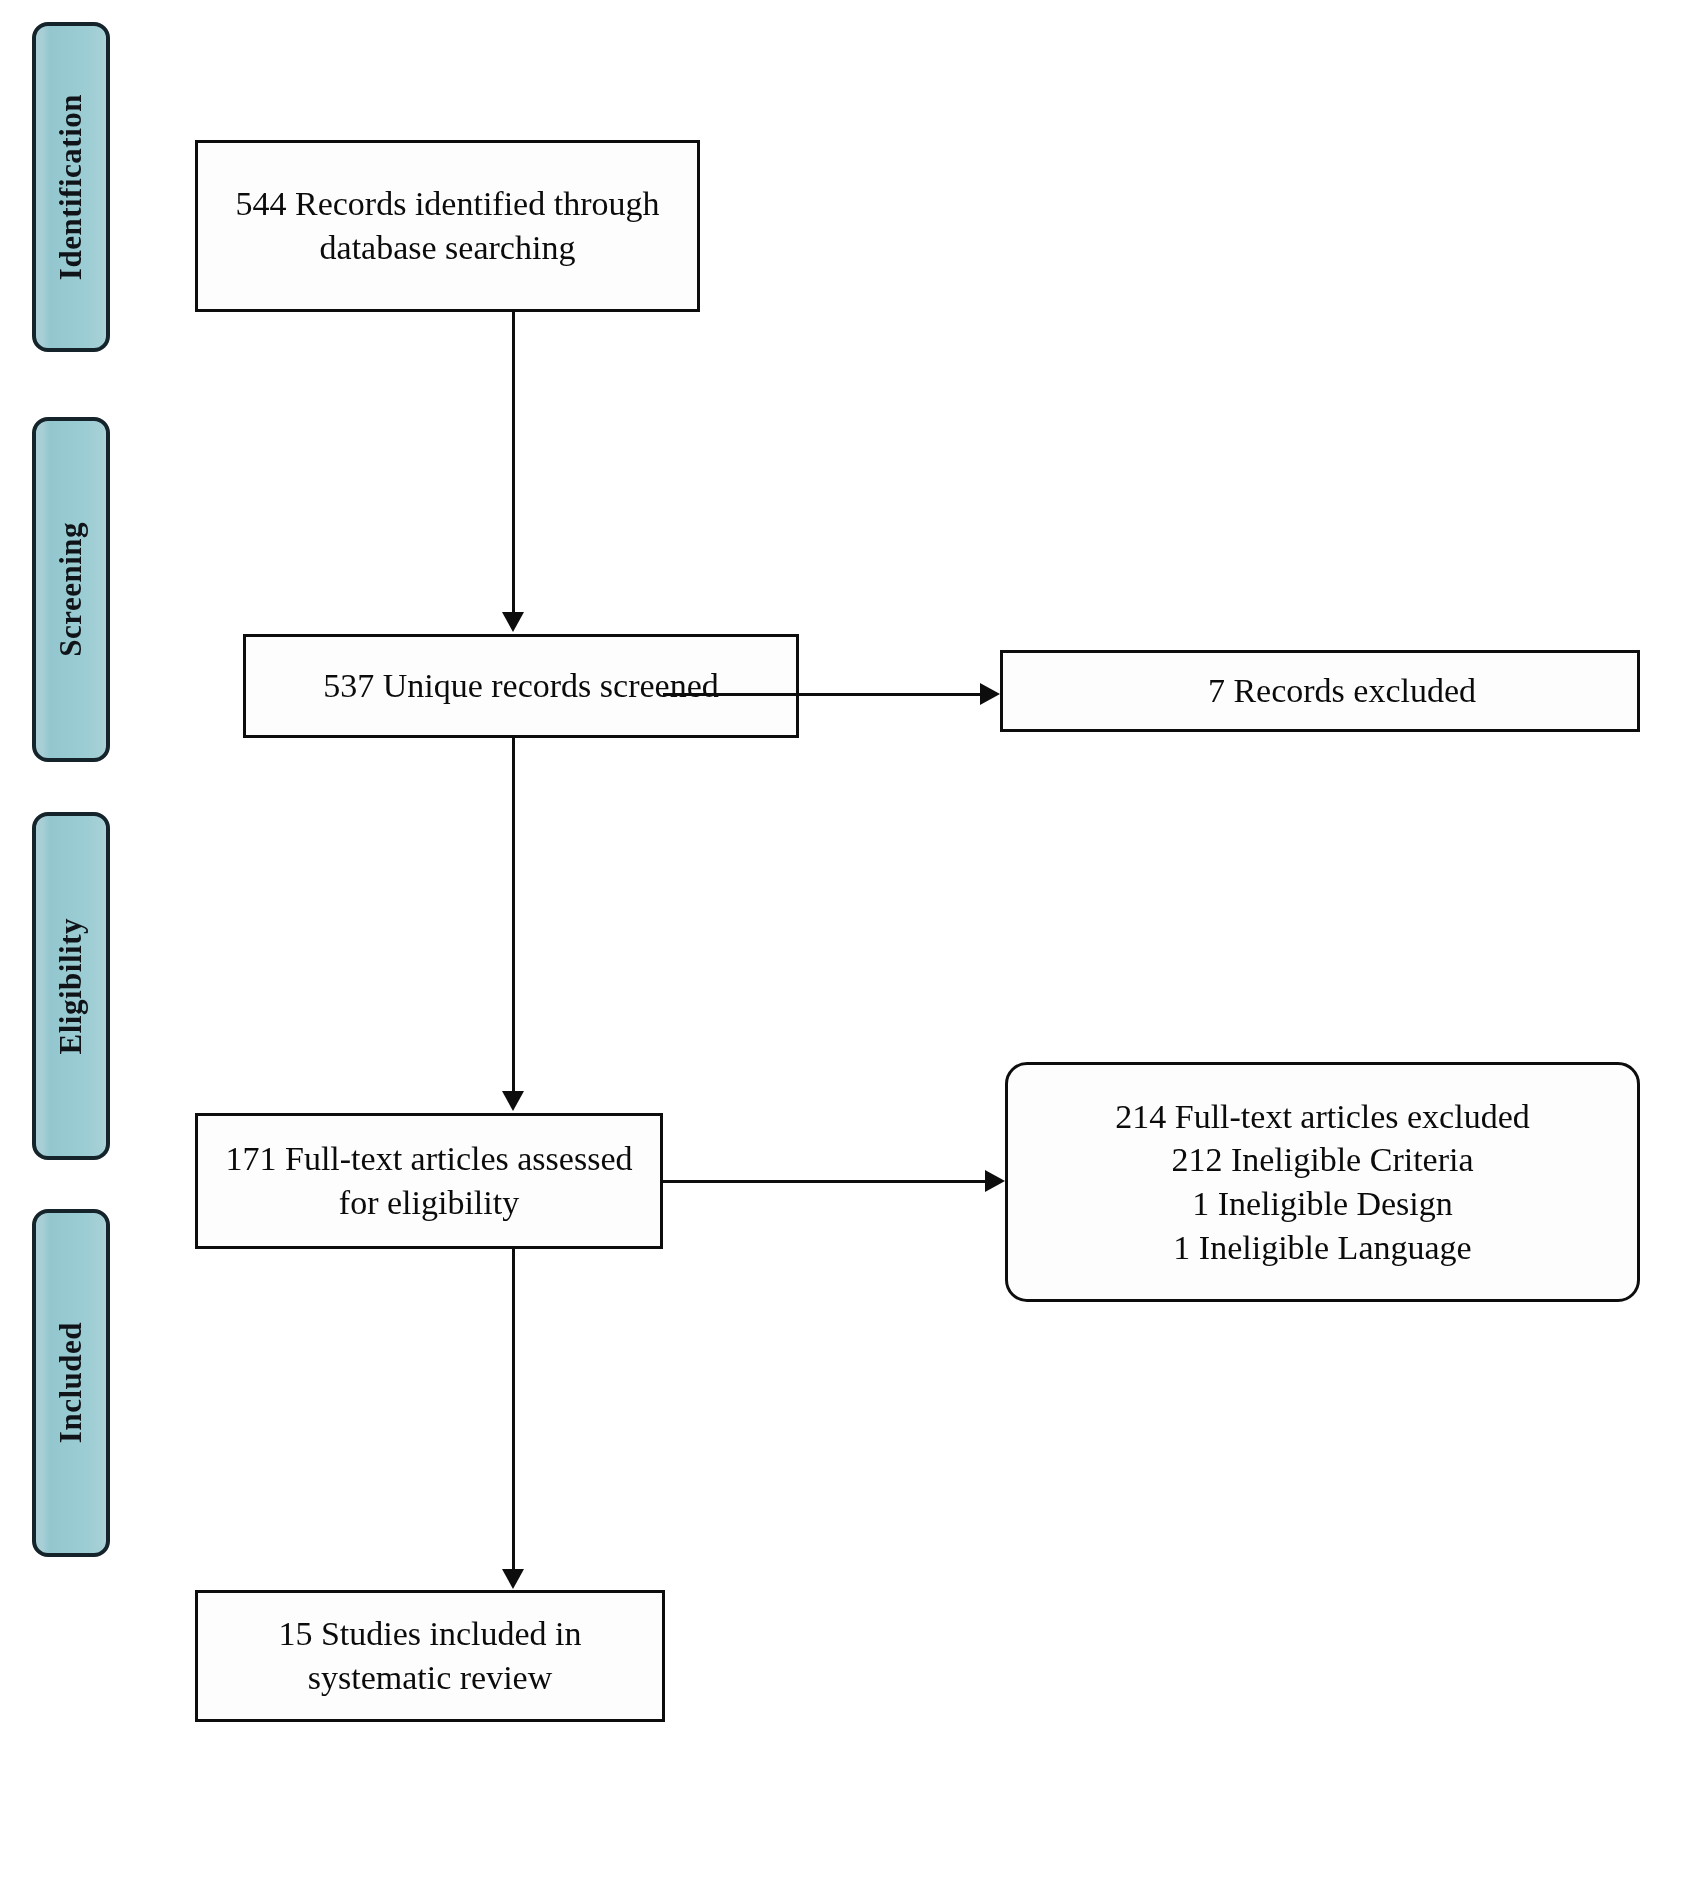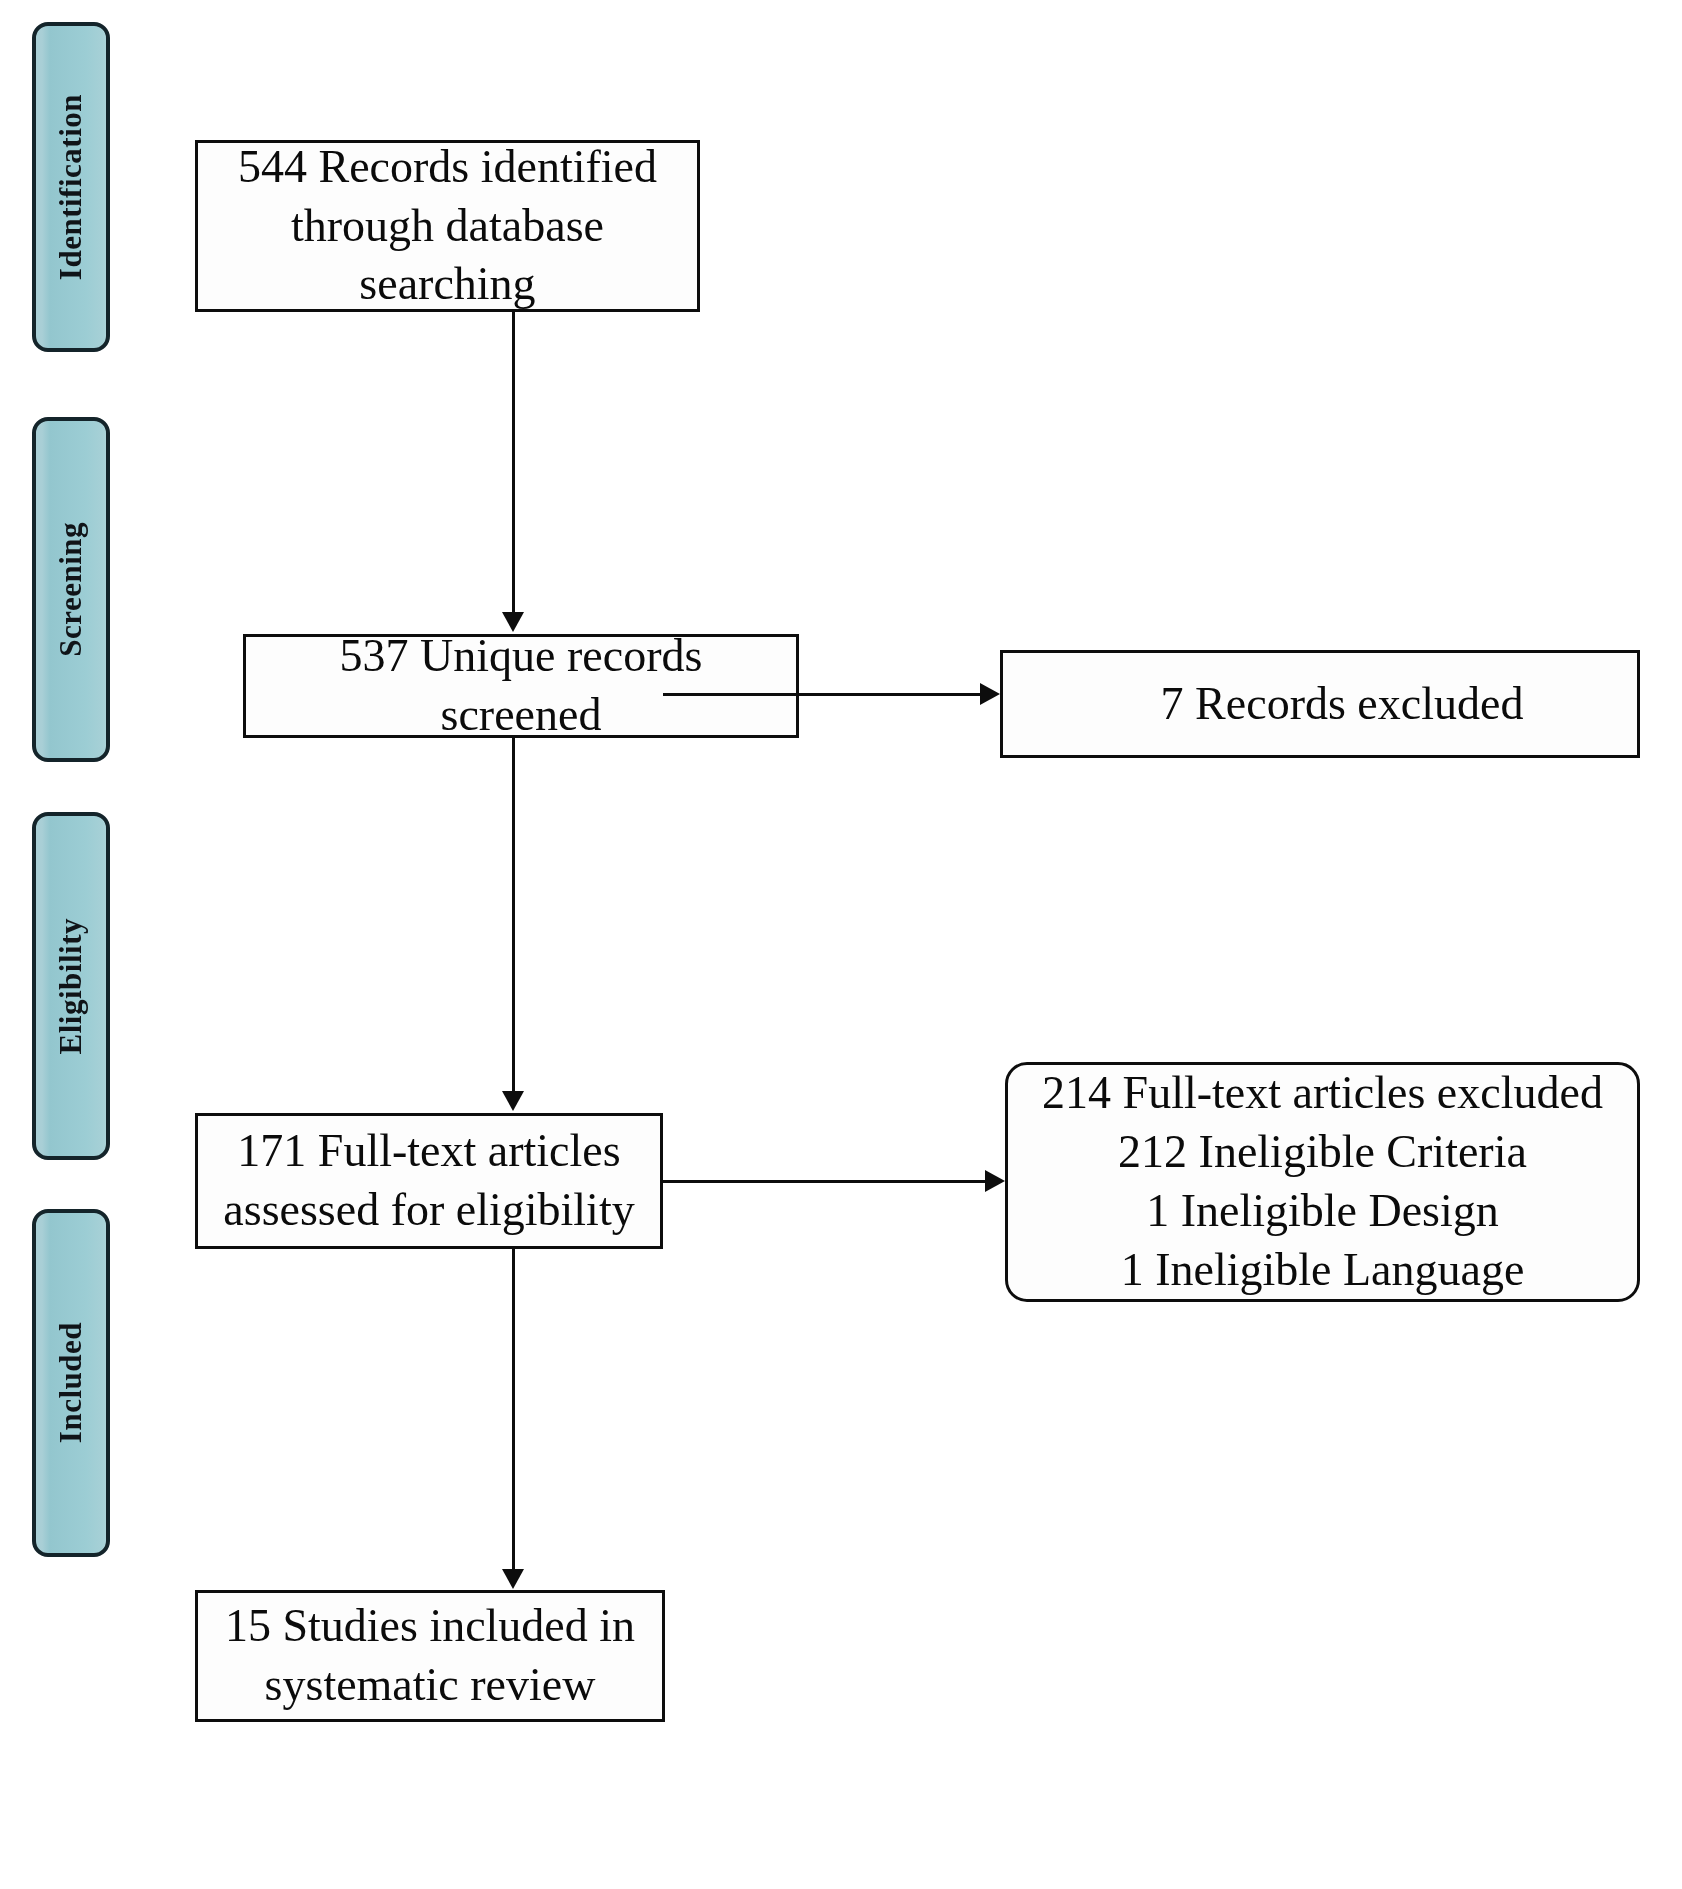--- a/index.html
+++ b/index.html
@@ -55,21 +55,21 @@
     box-sizing: border-box;
     background: #fdfdfd;
     border: 3px solid #0d0d0d;
     display: flex;
     align-items: center;
     justify-content: center;
     text-align: center;
   }
   .flow-box .box-text {
     font-family: "Liberation Serif", "DejaVu Serif", serif;
-    font-size: 46px;
+    font-size: 34px;
     line-height: 1.28;
     color: #0b0b0b;
     padding: 0 14px;
     white-space: pre-line;
   }
   .flow-box.multiline-left .box-text {
     text-align: center;
   }
 
   
@@ -122,21 +122,21 @@
   </div>
 
   <div class="flow-box" style="left:195px; top:140px; width:505px; height:172px;">
     <span class="box-text">544 Records identified through database searching</span>
   </div>
 
   <div class="flow-box" style="left:195px; top:634px; width:556px; height:104px;margin-left:48px;">
     <span class="box-text">537 Unique records screened</span>
   </div>
 
-  <div class="flow-box" style="left:1000px; top:650px; width:640px; height:108px;padding-left:44px;">
+  <div class="flow-box" style="left:1000px; top:650px; width:640px; height:82px;padding-left:44px;">
     <span class="box-text">7 Records excluded</span>
   </div>
 
   <div class="flow-box" style="left:195px; top:1113px; width:468px; height:136px;">
     <span class="box-text">171 Full-text articles assessed for eligibility</span>
   </div>
 
   <div class="flow-box multiline-left" style="left:1005px; top:1062px; width:635px; height:240px;border-radius:22px;">
     <span class="box-text">214 Full-text articles excluded
 212 Ineligible Criteria

